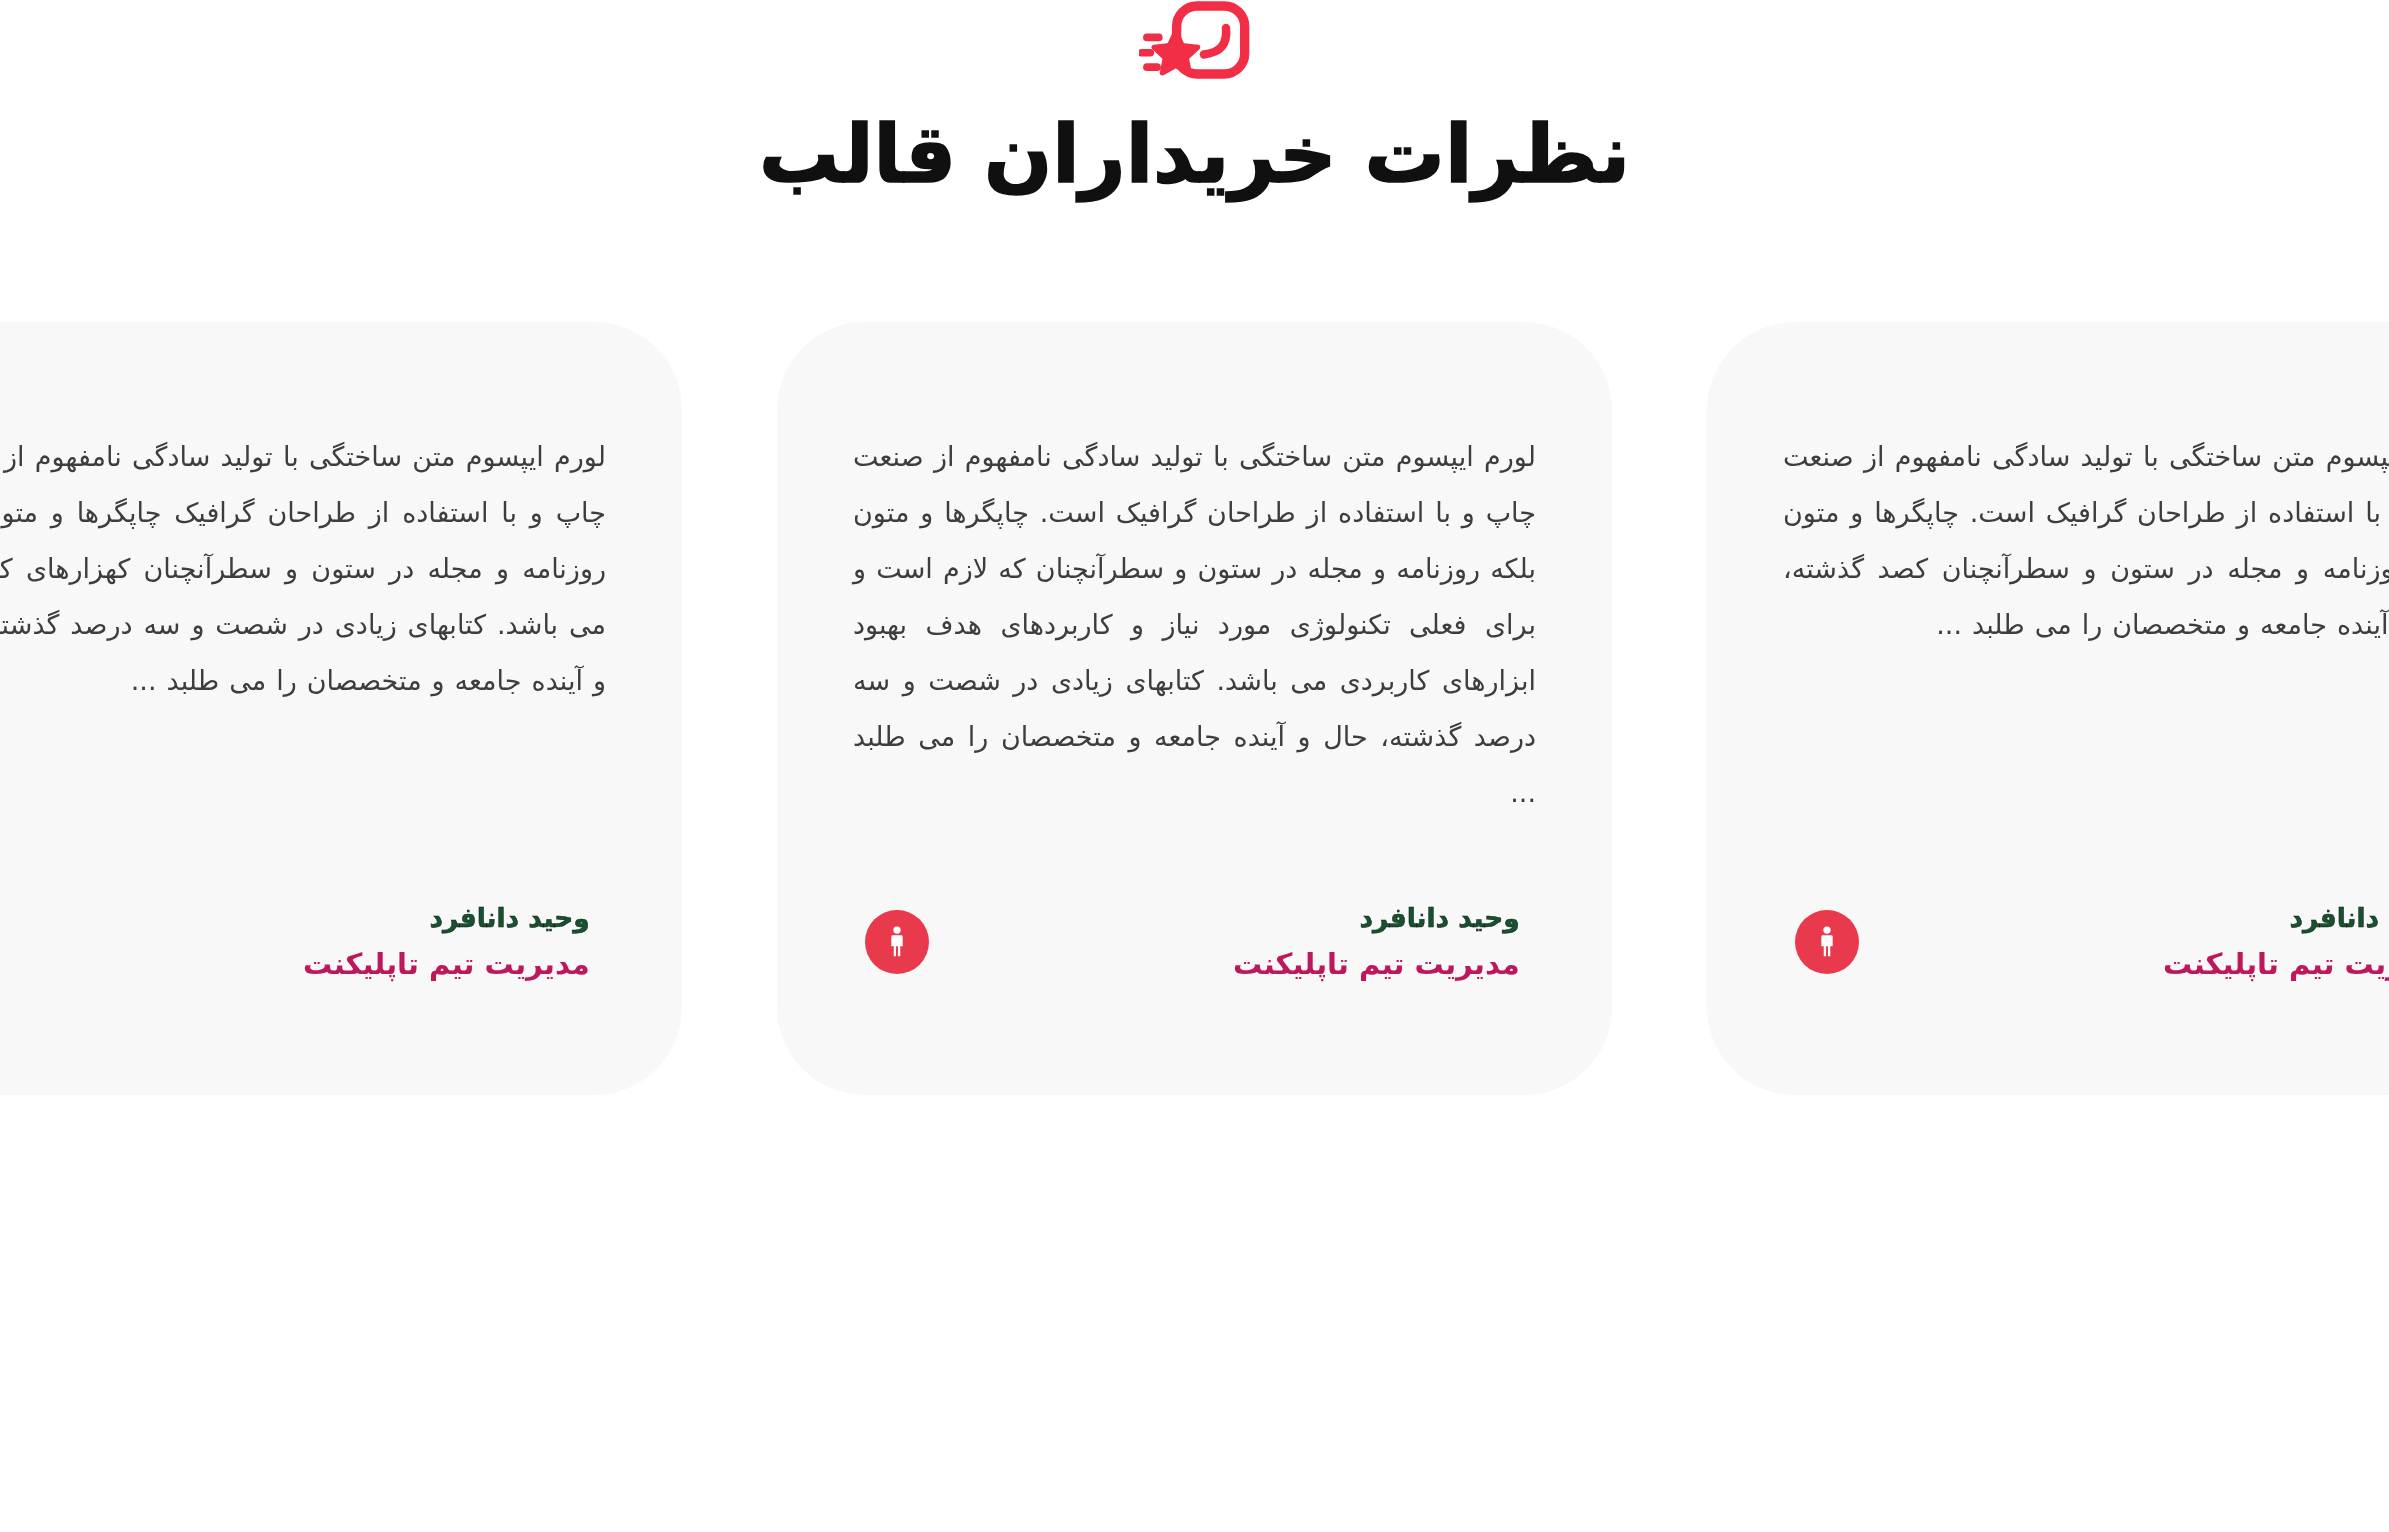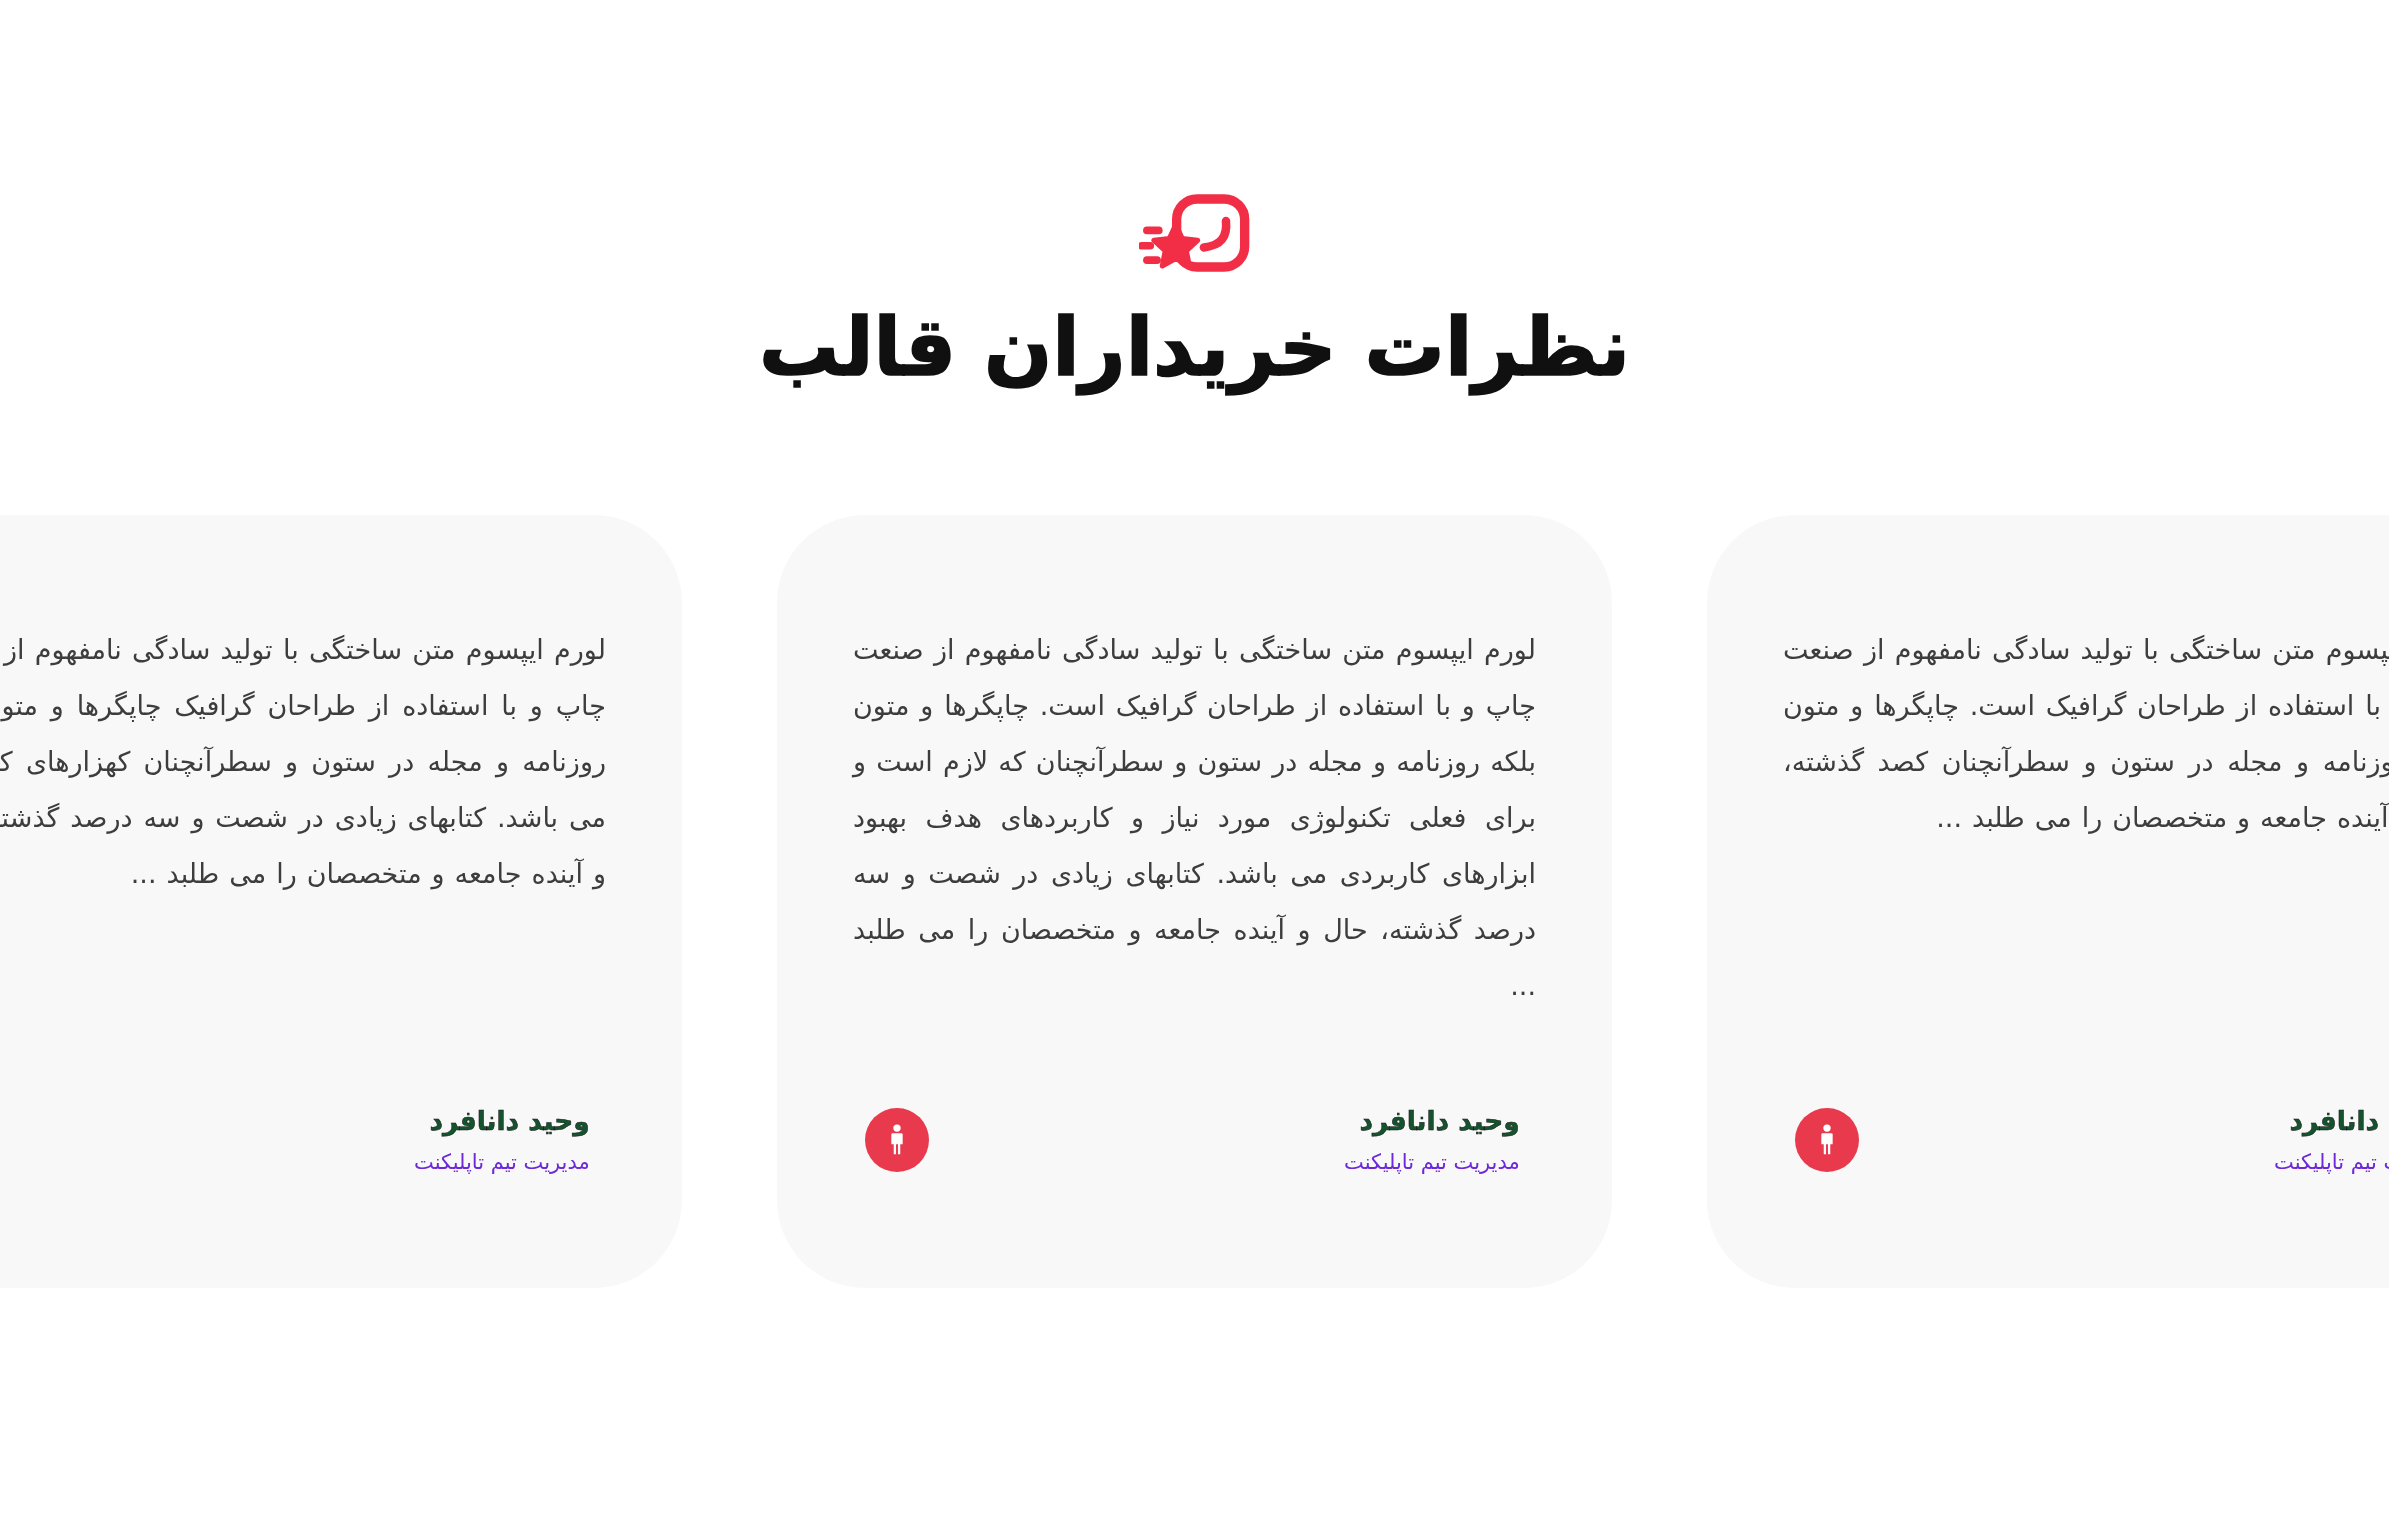--- a/index.html
+++ b/index.html
@@ -3,21 +3,21 @@
 <meta charset="utf-8">
 <style>
   * { margin: 0; padding: 0; box-sizing: border-box; }
   html, body { width: 2389px; height: 1532px; }
   body {
     background: #ffffff;
     overflow: hidden;
     font-family: "DejaVu Sans", "Liberation Sans", sans-serif;
   }
 
-  .section { padding-top: 193px; }
+  .section { }
 
   .icon-wrap { display: flex; justify-content: center; }
   .review-icon { color: #F22E46; }
 
   .section-title {
     margin-top: 23px;
     text-align: center;
     direction: rtl;
     font-size: 80px;
     font-weight: bold;
@@ -63,22 +63,23 @@
 
   .who { text-align: right; }
   .author-name {
     font-size: 26.4px;
     font-weight: bold;
     color: #14532d;
     -webkit-text-stroke: 0.5px #161616;
   }
   .author-role {
     margin-top: 13.6px;
-    font-size: 21px;
-    color: #6d28d9;
+    font-size: 29px;
+    color: #be185d;
+    font-weight: bold;
   }
 
   .avatar {
     width: 64px;
     height: 64px;
     border-radius: 50%;
     background: #E8394D;
     display: flex;
     align-items: center;
     justify-content: center;

